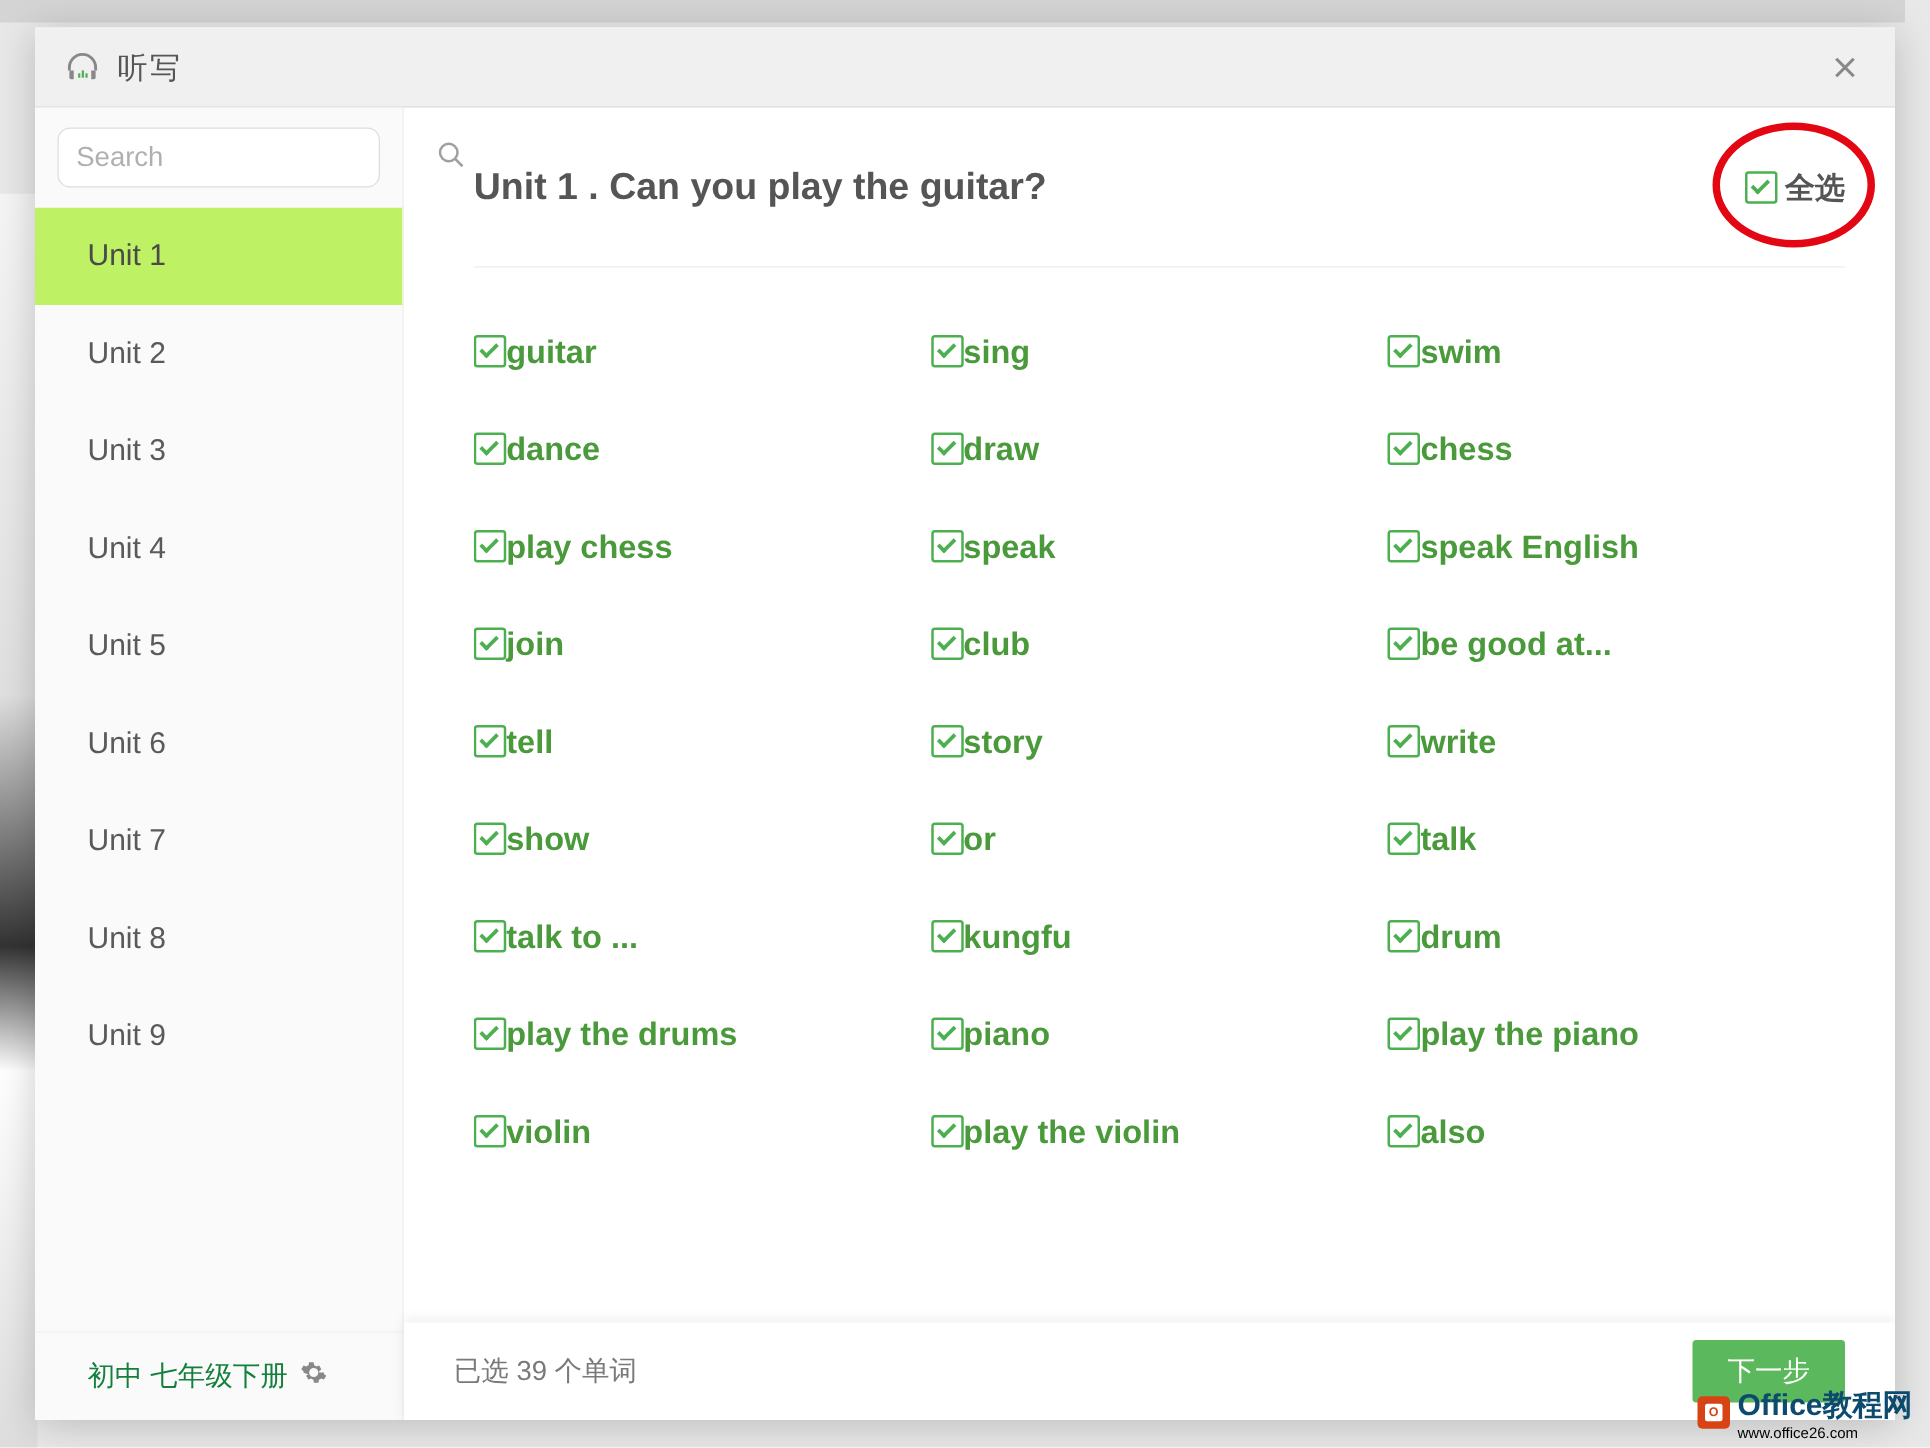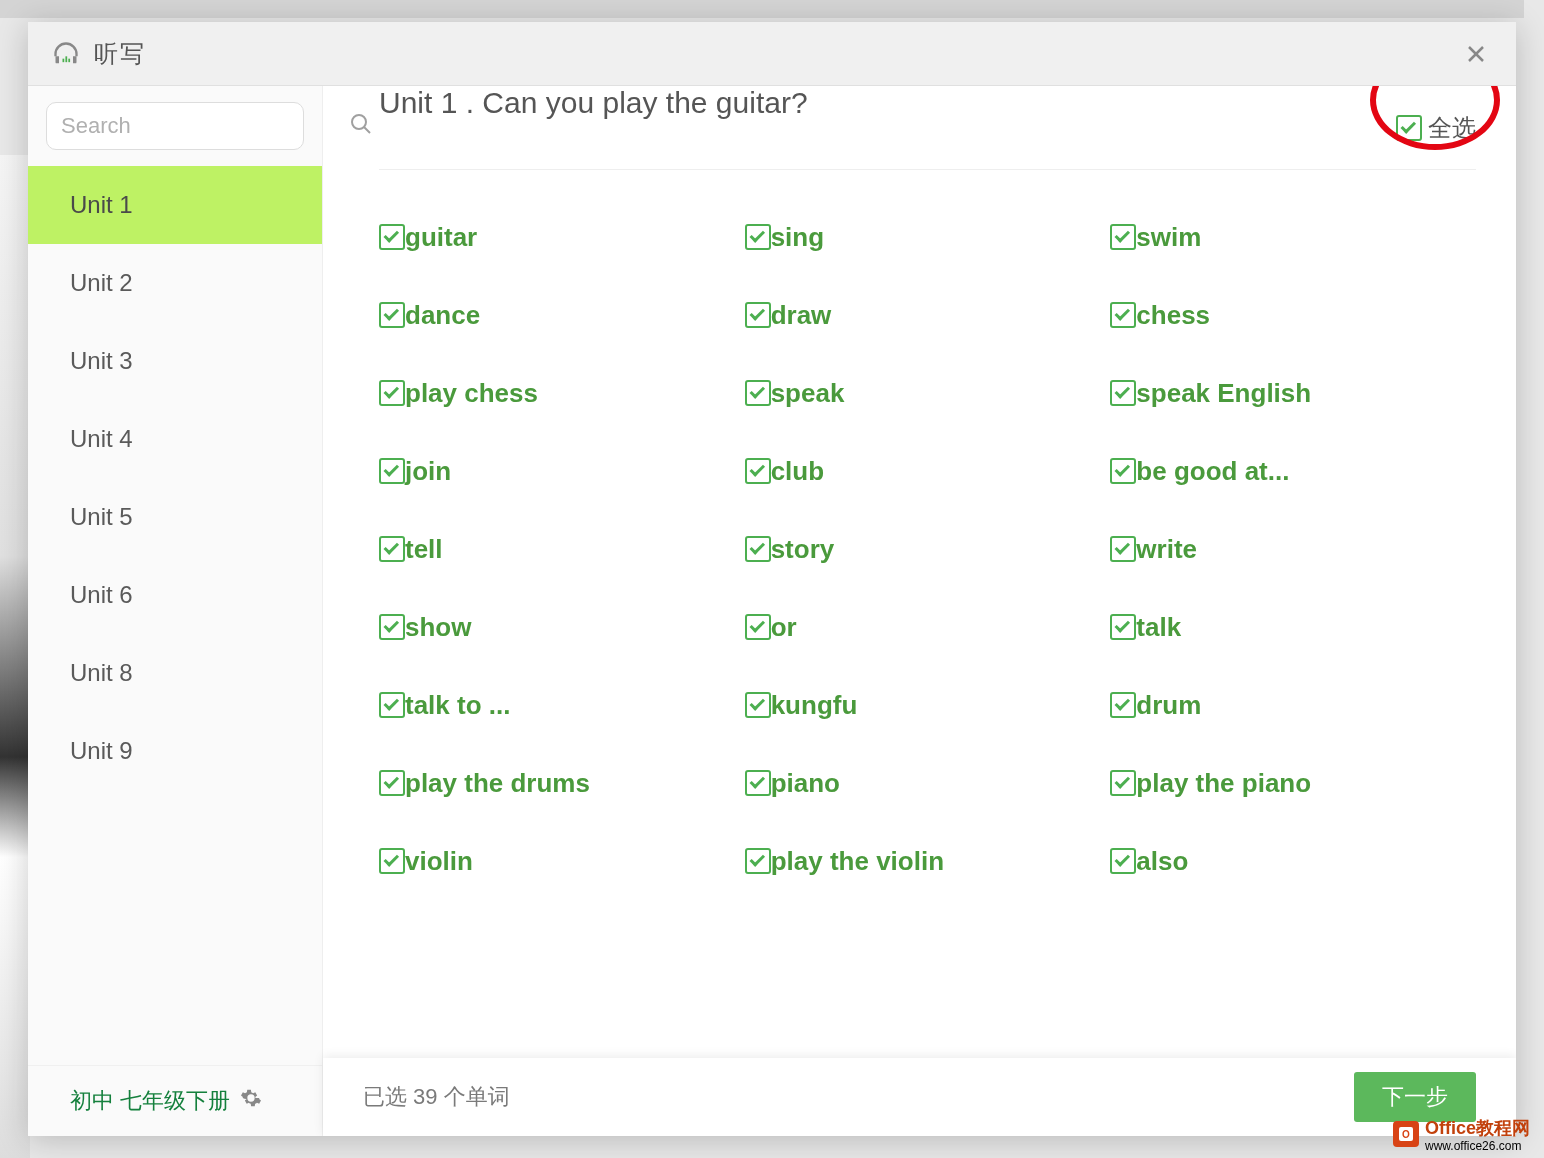--- a/index.html
+++ b/index.html
@@ -117,23 +117,25 @@
     }
     .gear-icon { color: #888; }
     .main {
       flex: 1;
       display: flex;
       flex-direction: column;
       position: relative;
       padding: 0 40px 0 56px;
     }
     .main-header {
-      height: 84px;
-      display: flex;
+      height: 128px;
+      display: flex;
+      align-items: center;
       border-bottom: 1px solid #eee;
+      font-weight: bold;
     }
     .unit-heading {
       font-size: 30px;
       color: #555;
       flex: 1;
     }
     .select-all {
       display: flex;
       align-items: center;
       gap: 6px;
@@ -239,21 +241,21 @@
       width: 14px; height: 14px;
       background: #fff;
       border-radius: 2px;
       display: flex;
       align-items: center;
       justify-content: center;
       font-size: 10px;
       font-weight: bold;
       color: #d84315;
     }
-    .wm-text-1 { color: #c2410c; font-weight: bold; font-size: 18px; }
+    .wm-text-1 { color: #0c4a6e; font-weight: bold; font-size: 24px; }
     .wm-text-2 { color: #000000; font-size: 12px; display: block; line-height: 1; }
   </style>
 </head>
 <body>
 
 <div class="bg-strip"></div>
 <div class="bg-left"></div>
 
 <div class="modal">
   <div class="modal-header">
@@ -302,20 +304,23 @@
           <div class="unit-item">
             <span>Unit 4</span>
           </div>
           <div class="unit-item">
             <span>Unit 5</span>
           </div>
           <div class="unit-item">
             <span>Unit 6</span>
           </div>
           <div class="unit-item">
+            <span>Unit 7</span>
+          </div>
+          <div class="unit-item">
             <span>Unit 8</span>
           </div>
           <div class="unit-item">
             <span>Unit 9</span>
           </div>
         </div>
       <div class="sidebar-footer">
         <span>初中 七年级下册</span>
         <span class="gear-icon">
           <svg viewBox="0 0 24 24" width="22" height="22" fill="#888">

